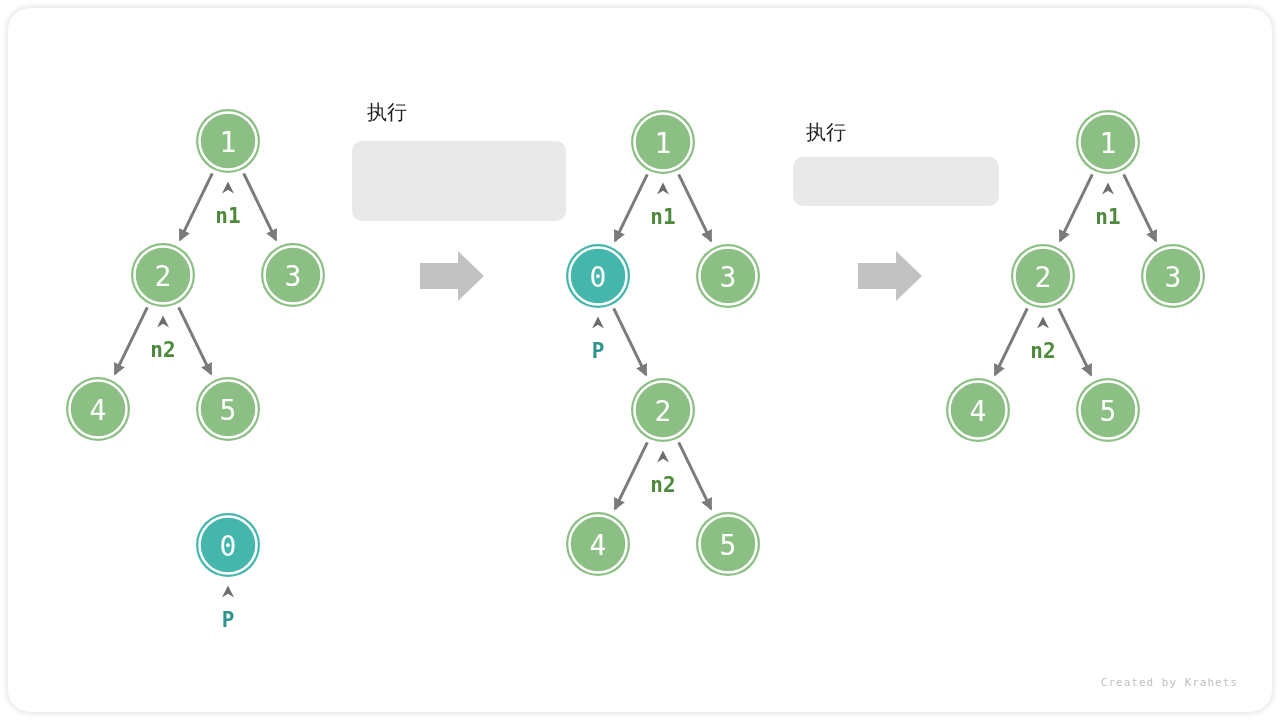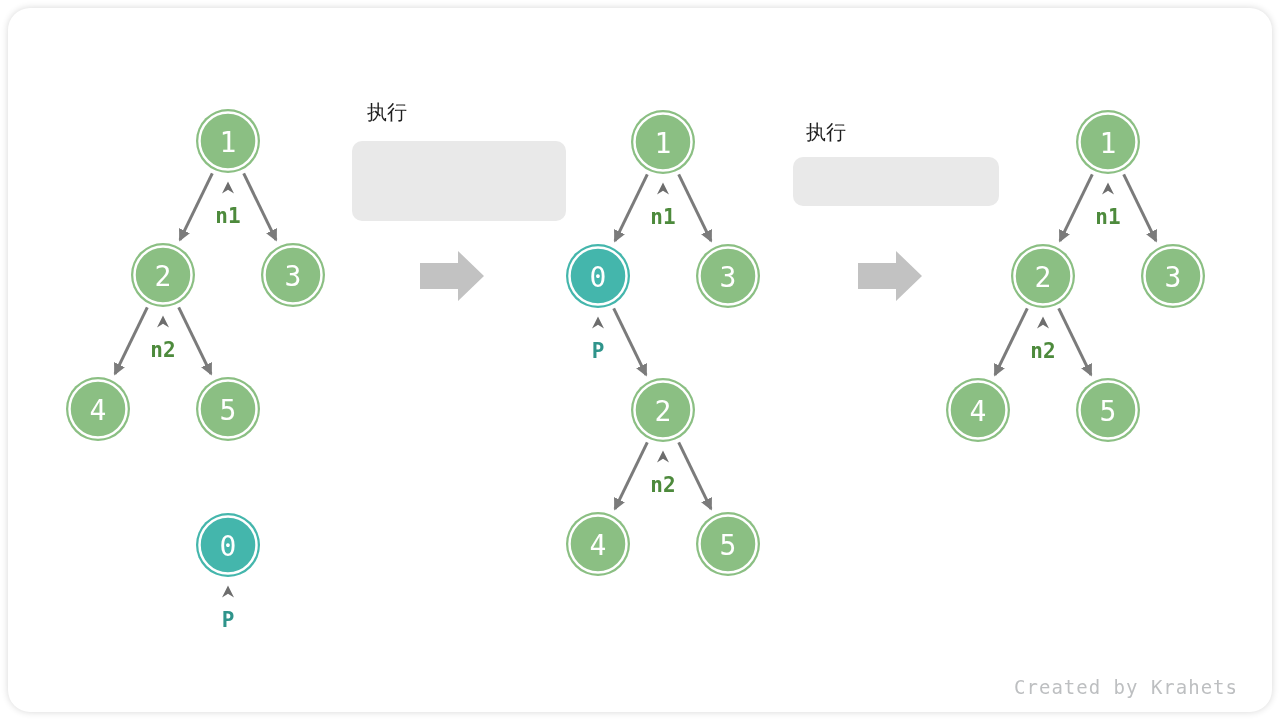--- a/index.html
+++ b/index.html
@@ -36,21 +36,21 @@
   }
   .code-box{
     position:absolute;background:#e9e9e9;border-radius:10px;
     font-family:"DejaVu Sans Mono",monospace;font-size:24px;line-height:36px;
     color:#3b3f42;white-space:pre;letter-spacing:1px;
     padding:4px 14px;box-sizing:border-box;overflow:hidden;
   }
 
   .watermark{
     position:absolute;right:34px;top:668px;
-    font-family:"DejaVu Sans Mono",monospace;font-size:19px;
+    font-family:"DejaVu Sans Mono",monospace;font-size:11px;
     letter-spacing:1px;color:#bdbfc1;
   }
 </style>
 </head>
 <body>
 
 <div class="card">
 
   <svg class="diagram" viewBox="0 0 1280 720">
     <defs>

